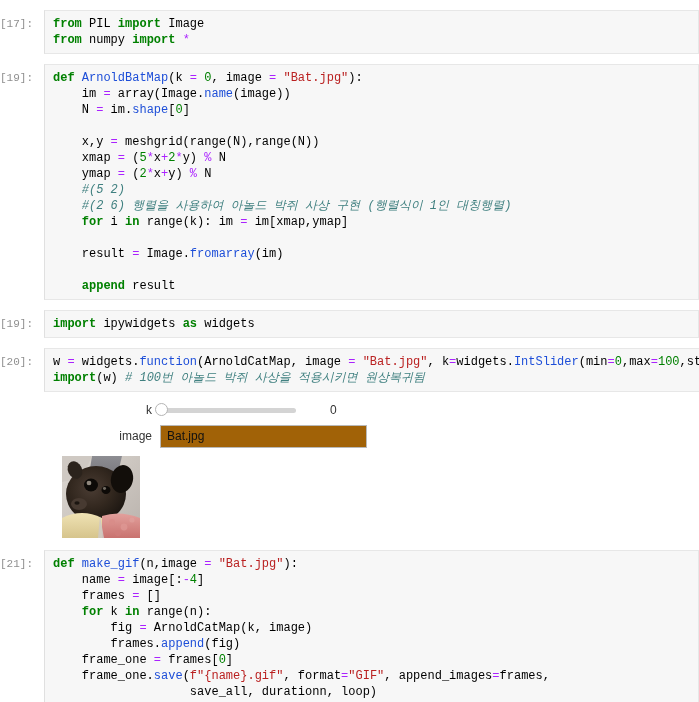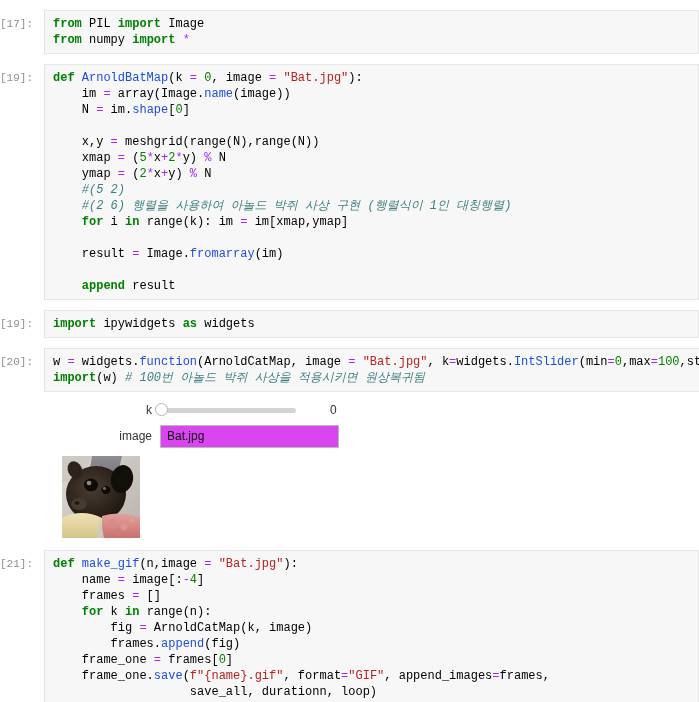--- a/index.html
+++ b/index.html
@@ -109,24 +109,24 @@
     box-sizing: border-box;
     cursor: pointer;
   }
   .slider-value {
     margin-left: 34px;
     font-family: "Liberation Sans", sans-serif;
     font-size: 12px;
     color: #333333;
   }
   .text-input {
-    width: 179px;
+    width: 207px;
     height: 23px;
     border: 1px solid #b9b9b9;
-    background: #d946ef;
+    background: #a16207;
     box-sizing: border-box;
     font-family: "Liberation Sans", sans-serif;
     font-size: 12px;
     color: #111111;
     padding: 0 6px;
     line-height: 21px;
   }
   .image-out {
     margin-top: 8px;
     margin-left: 10px;

